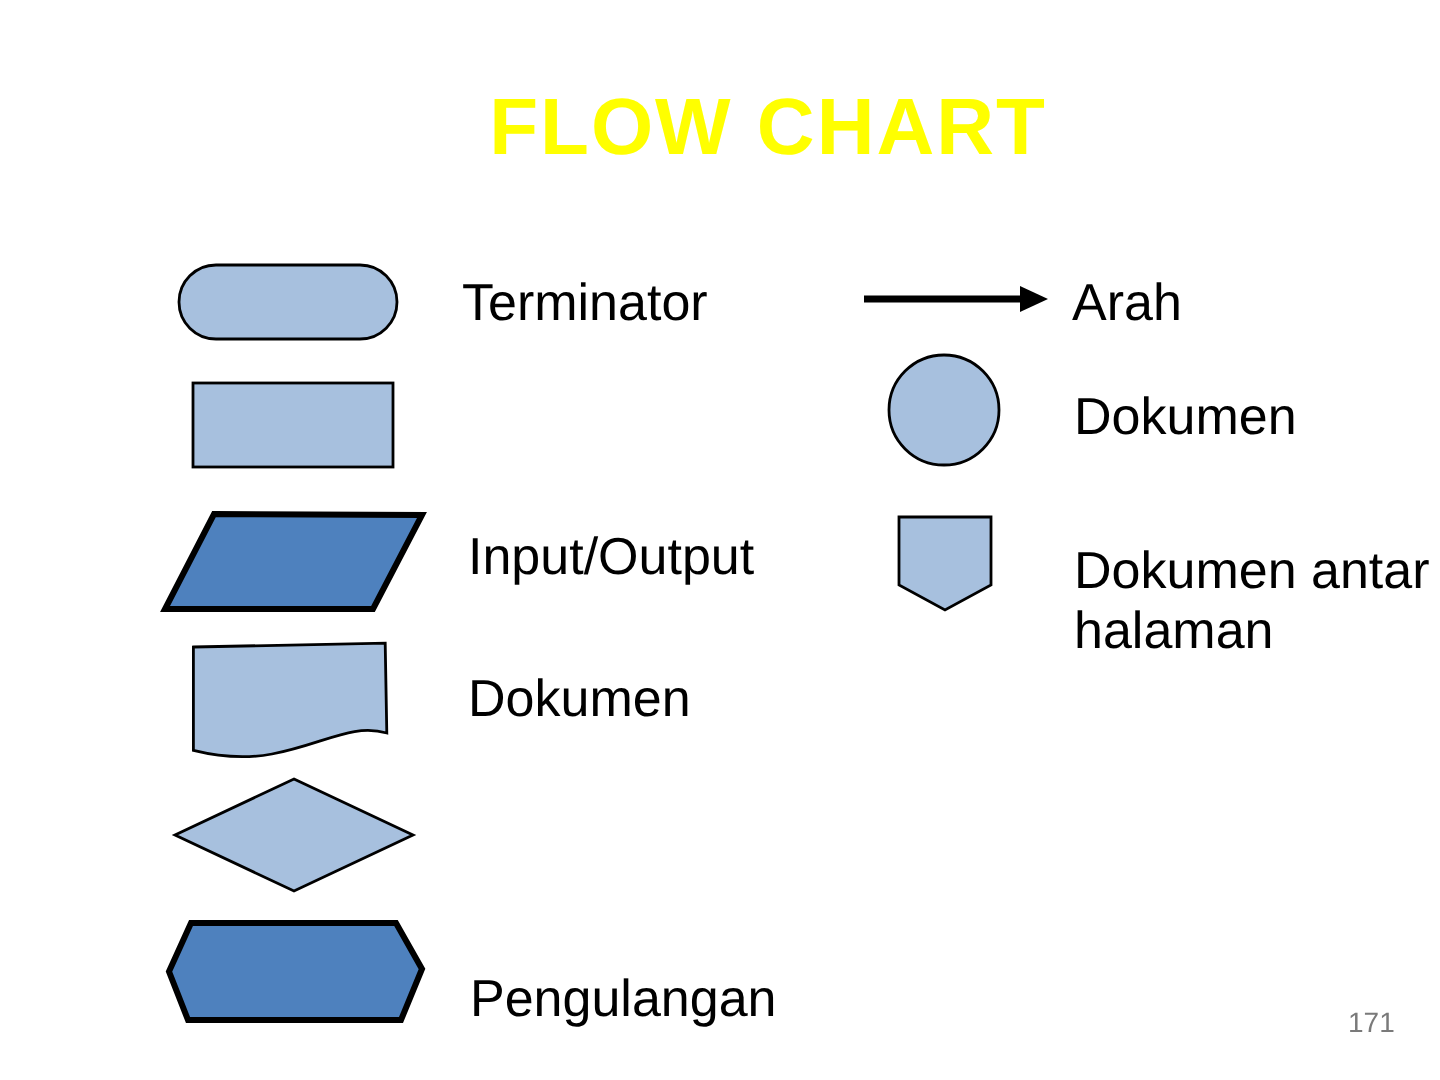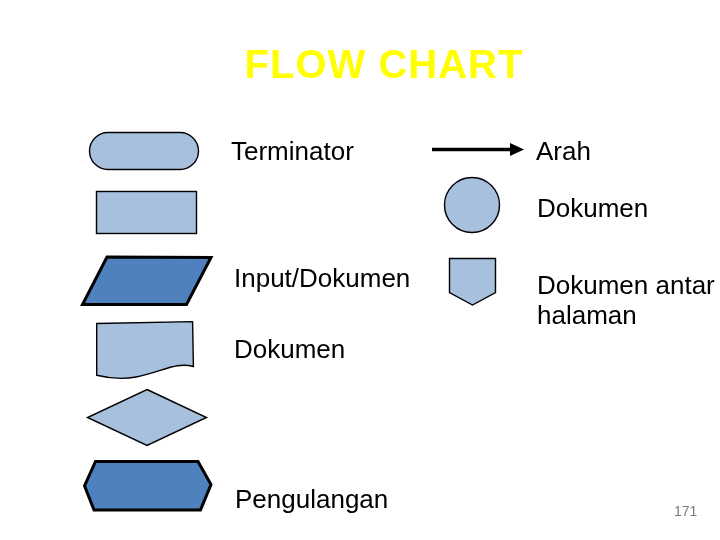--- a/index.html
+++ b/index.html
@@ -74,21 +74,21 @@
     <polygon class="fill-light thin" points="123,389.5 182.5,417.5 123,445.5 63.5,417.5"></polygon>
     <polygon class="fill-dark thick" points="60.5,485.8 71.5,461.5 174,461.5 187,484.5 176.5,510 70,510"></polygon>
 
     <line class="arrow-line" x1="408" y1="149.5" x2="487" y2="149.5"></line>
     <polygon class="arrow-head" points="486,143 500,149.5 486,156"></polygon>
     <circle class="fill-light thin" cx="448" cy="205" r="27.5"></circle>
     <polygon class="fill-light thin" points="425.5,258.5 471.5,258.5 471.5,292.5 448.5,305 425.5,292.5"></polygon>
   </svg>
 
   <div class="label" style="left:207px; top:136px;">Terminator</div>
-  <div class="label" style="left:210px; top:263px;">Input/Dokumen</div>
+  <div class="label" style="left:210px; top:263px;">Input/Output</div>
   <div class="label" style="left:210px; top:334px;">Dokumen</div>
   <div class="label" style="left:211px; top:484px;">Pengulangan</div>
 
   <div class="label" style="left:512px; top:136px;">Arah</div>
   <div class="label" style="left:513px; top:193px;">Dokumen</div>
   <div class="label wrap" style="left:513px; top:270px;">Dokumen antar halaman</div>
 
   <div class="page-number">171</div>
 </div>
 

